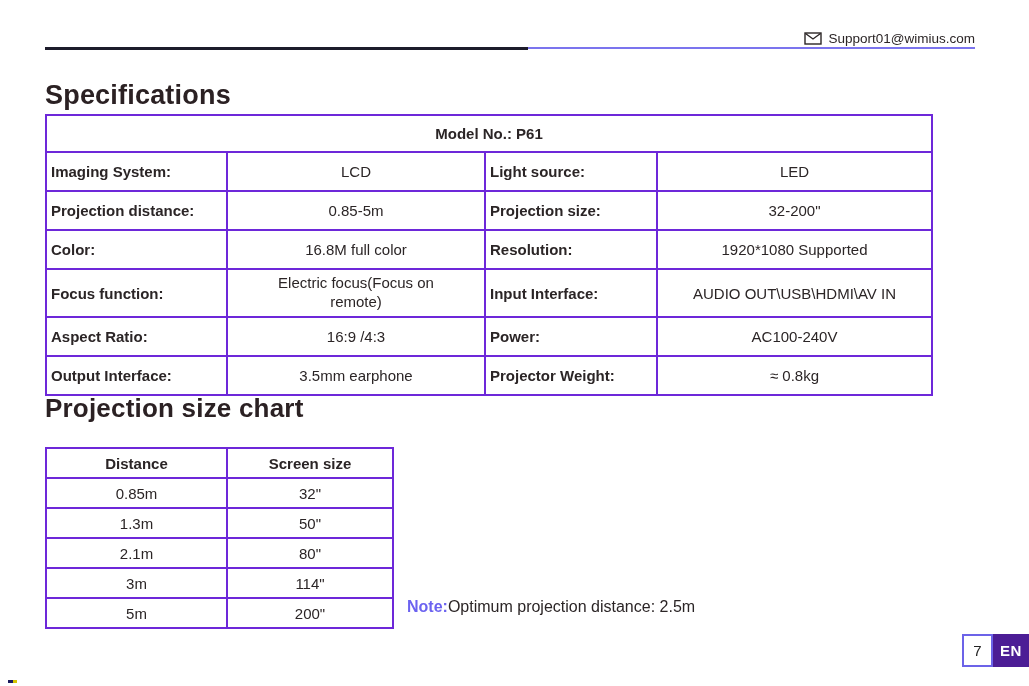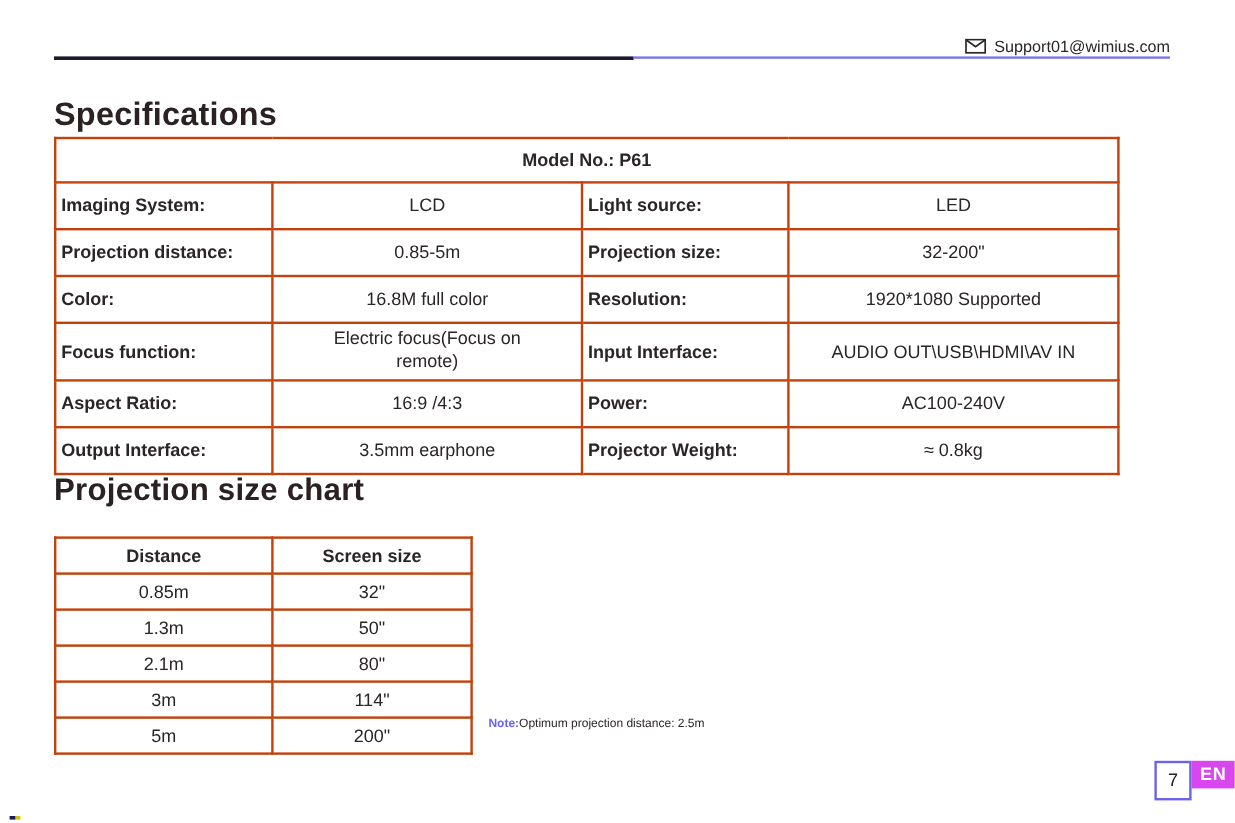--- a/index.html
+++ b/index.html
@@ -31,21 +31,21 @@
     position: absolute; left: 45px;
     font-size: 27px; font-weight: bold; color: #2b2123;
     letter-spacing: 0.2px; margin: 0;
   }
   #specs-title { top: 80px; }
   #chart-title { top: 393px; font-size: 26px; }
 
   
   table { border-collapse: collapse; table-layout: fixed; }
   td {
-    border: 2px solid #c2410c;
+    border: 2px solid #6d28d9;
     font-size: 15px;
     overflow: hidden;
   }
   .spec-table {
     position: absolute; left: 45px; top: 114px;
     width: 886px;
   }
   .spec-table .model-row td { height: 33px; text-align: center; font-weight: bold; }
   .spec-table tr.normal td { height: 35px; }
   .spec-table tr.tall td { height: 44px; }
@@ -57,38 +57,38 @@
   .size-table {
     position: absolute; left: 45px; top: 447px;
     width: 347px;
   }
   .size-table td { height: 26px; text-align: center; }
   .size-table .head td { font-weight: bold; }
 
   
   .note-line {
     position: absolute; left: 407px; top: 598px;
-    font-size: 10px;
+    font-size: 16px;
   }
   .note-label { color: #6c63f0; font-weight: bold; }
 
   
   .page-badge {
     position: absolute; top: 634px; right: 0;
     display: flex; height: 33px;
   }
   .page-num {
     width: 27px; height: 29px;
     border: 2px solid #6c63e8; background: #ffffff;
     display: flex; align-items: center; justify-content: center;
     font-size: 15px; color: #222222;
   }
   .lang-box {
-    width: 36px; height: 23px;
-    background: #d946ef; color: #ffffff;
+    width: 36px; height: 33px;
+    background: #4c1d95; color: #ffffff;
     display: flex; align-items: center; justify-content: center;
     font-size: 15px; font-weight: bold; letter-spacing: 0.5px;
   }
 
   
   .corner-artifact {
     position: absolute; left: 8px; top: 680px;
     display: flex; height: 3px;
   }
   .corner-artifact .a1 { width: 5px; background: #1a1a5e; }

